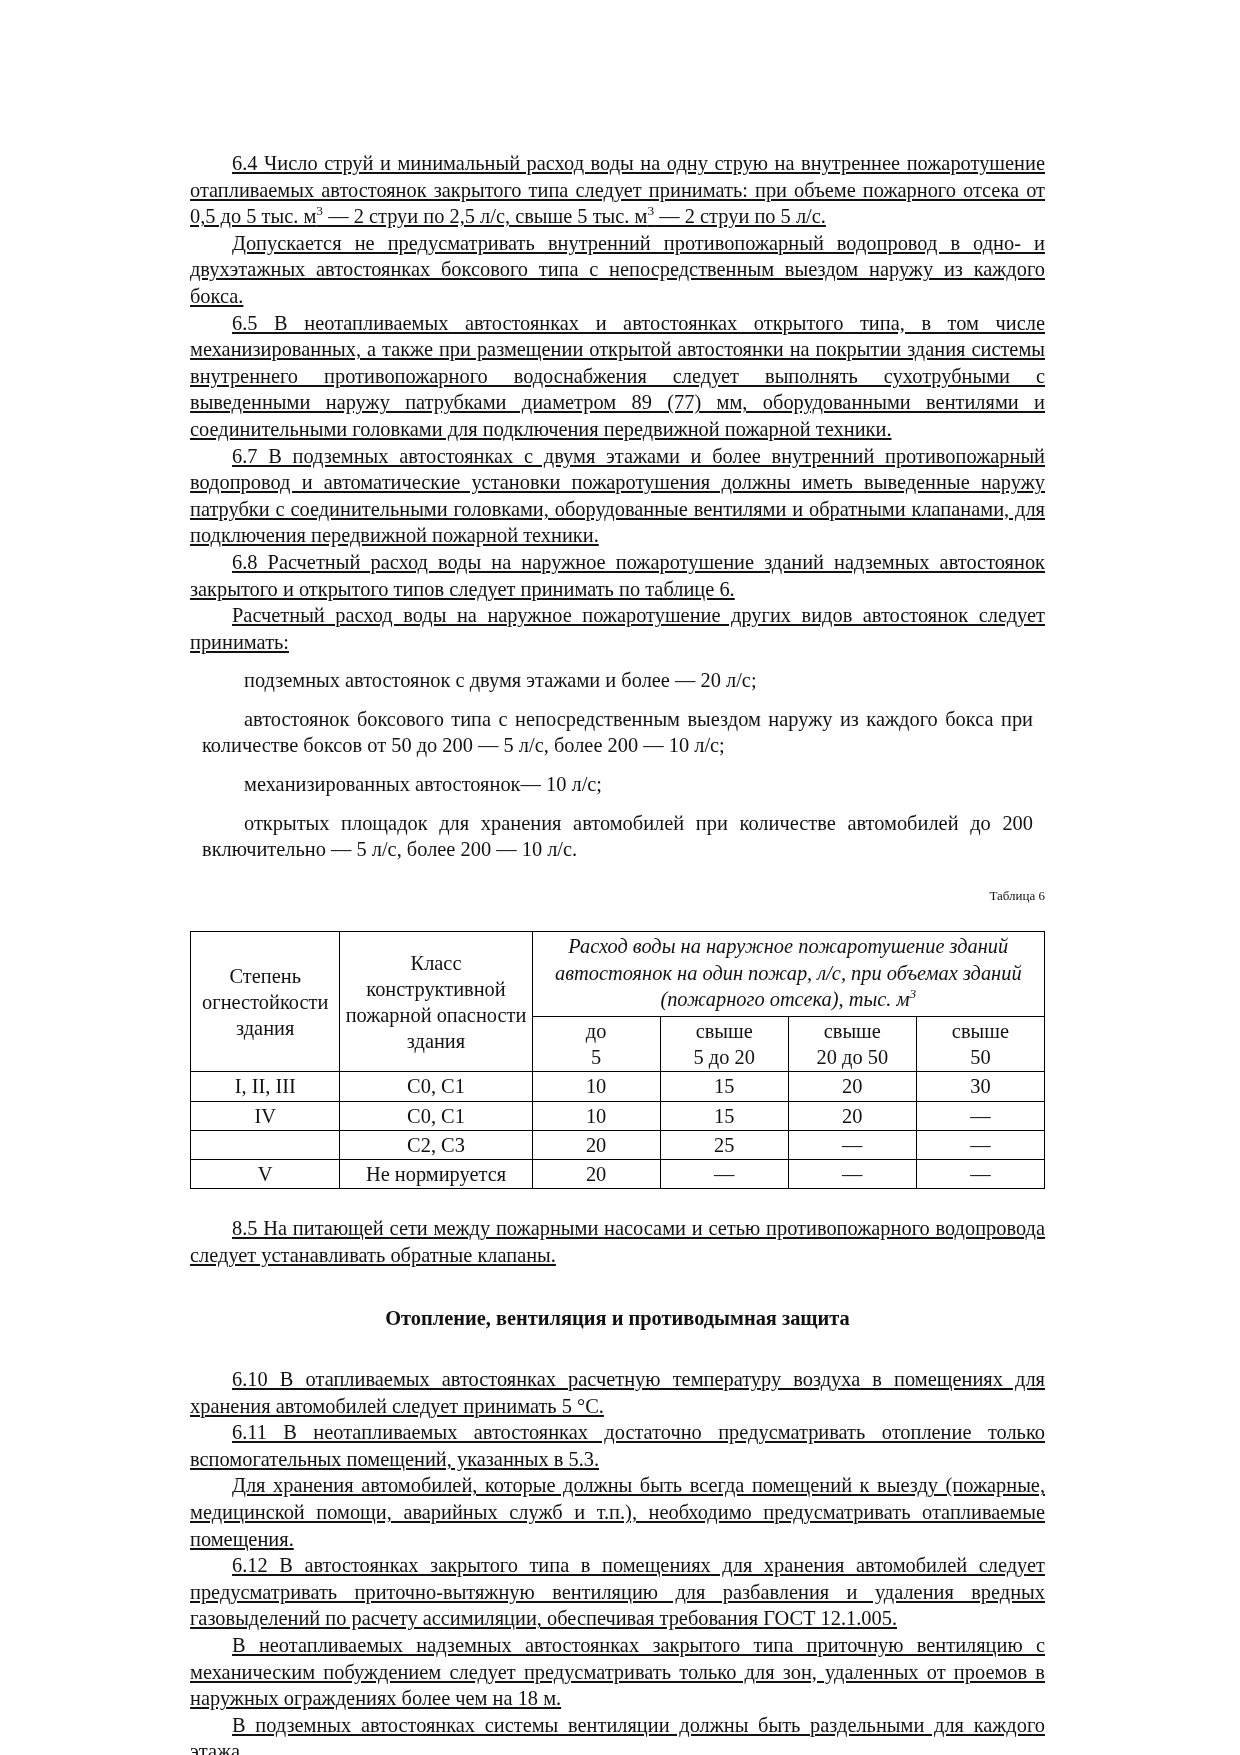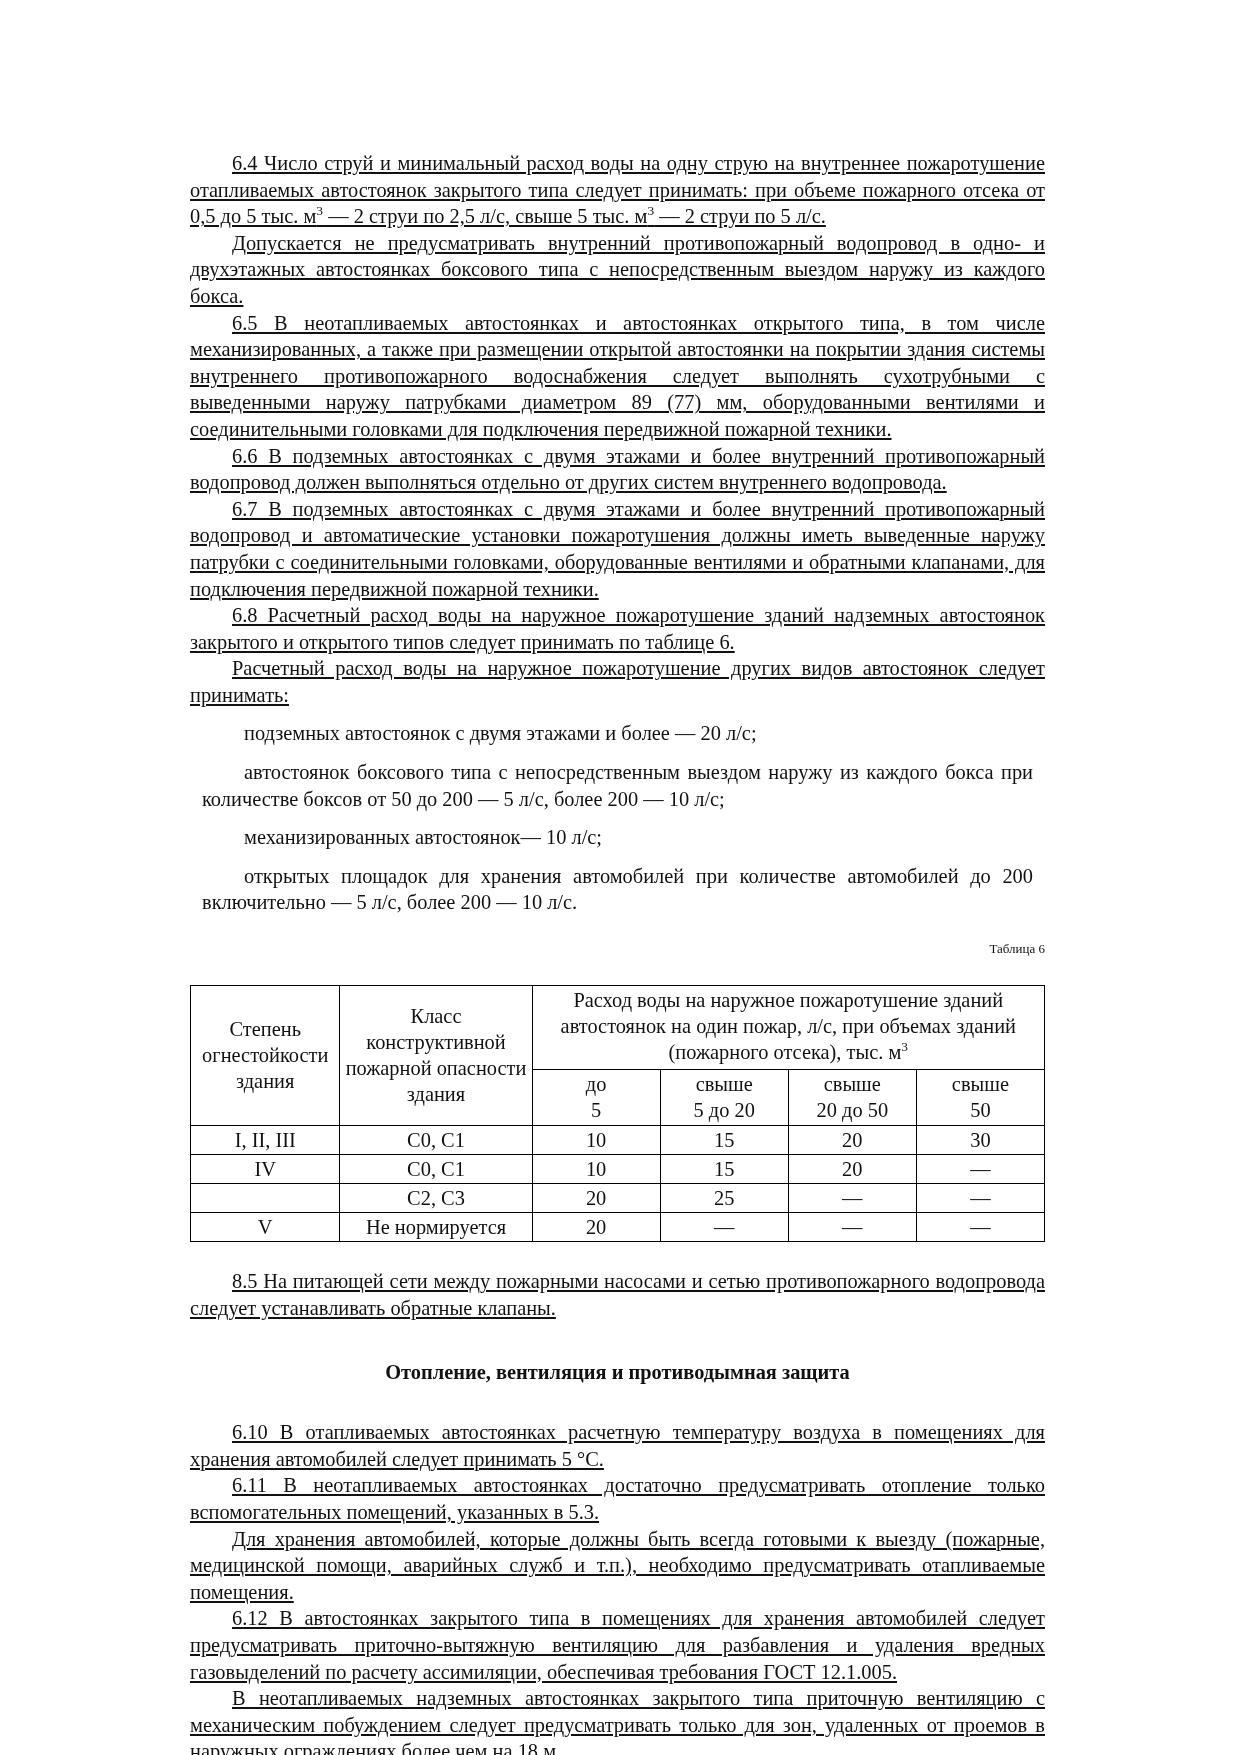--- a/index.html
+++ b/index.html
@@ -61,20 +61,21 @@
   table.t6 td, table.t6 th {
     border: 1.3px solid #000000;
     padding: 1px 4px;
     text-align: center;
     vertical-align: middle;
     font-weight: normal;
   }
   table.t6 th.grp {
     vertical-align: top;
     padding-bottom: 4px;
+    font-style: italic;
   }
   table.t6 th.stub {
     vertical-align: middle;
     line-height: 26.2px;
   }
   table.t6 td.num {
     line-height: 26.2px;
   }
   .col-a { width: 17.5%; }
   .col-b { width: 22.5%; }
@@ -98,21 +99,20 @@
 <div class="page">
 
   <div class="body-text">
 
     <p class="para"><span>6.4 Число струй и минимальный расход воды на одну струю на внутреннее пожаротушение отапливаемых автостоянок закрытого типа следует принимать: при объеме пожарного отсека от 0,5 до 5 тыс. м</span><sup>3</sup><span> — 2 струи по 2,5 л/с, свыше 5 тыс. м</span><sup>3</sup><span> — 2 струи по 5 л/с.</span></p>
 
     <p class="para">Допускается не предусматривать внутренний противопожарный водопровод в одно- и двухэтажных автостоянках боксового типа с непосредственным выездом наружу из каждого бокса.</p>
 
     <p class="para">6.5 В неотапливаемых автостоянках и автостоянках открытого типа, в том числе механизированных, а также при размещении открытой автостоянки на покрытии здания системы внутреннего противопожарного водоснабжения следует выполнять сухотрубными с выведенными наружу патрубками диаметром 89 (77) мм, оборудованными вентилями и соединительными головками для подключения передвижной пожарной техники.</p>
 
-    <p class="para">6.6 В подземных автостоянках с двумя этажами и более внутренний противопожарный водопровод должен выполняться отдельно от других систем внутреннего водопровода.</p>
 
     <p class="para">6.7 В подземных автостоянках с двумя этажами и более внутренний противопожарный водопровод и автоматические установки пожаротушения должны иметь выведенные наружу патрубки с соединительными головками, оборудованные вентилями и обратными клапанами, для подключения передвижной пожарной техники.</p>
 
     <p class="para">6.8 Расчетный расход воды на наружное пожаротушение зданий надземных автостоянок закрытого и открытого типов следует принимать по таблице 6.</p>
 
     <p class="para">Расчетный расход воды на наружное пожаротушение других видов автостоянок следует принимать:</p>
 
     <p class="listitem">подземных автостоянок с двумя этажами и более — 20 л/с;</p>
     <p class="listitem">автостоянок боксового типа с непосредственным выездом наружу из каждого бокса при количестве боксов от 50 до 200 — 5 л/с, более 200 — 10 л/с;</p>
     <p class="listitem">механизированных автостоянок— 10 л/с;</p>
@@ -205,19 +205,19 @@
     <div class="gap-after-table"></div>
 
     <p class="para">8.5 На питающей сети между пожарными насосами и сетью противопожарного водопровода следует устанавливать обратные клапаны.</p>
 
     <div class="section-heading">Отопление, вентиляция и противодымная защита</div>
 
     <div class="gap-after-heading"></div>
 
     <p class="para">6.10 В отапливаемых автостоянках расчетную температуру воздуха в помещениях для хранения автомобилей следует принимать 5 °C.</p>
     <p class="para">6.11 В неотапливаемых автостоянках достаточно предусматривать отопление только вспомогательных помещений, указанных в 5.3.</p>
-    <p class="para">Для хранения автомобилей, которые должны быть всегда готовыми к выезду (пожарные, медицинской помощи, аварийных служб и т.п.), необходимо предусматривать отапливаемые помещения.</p>
+    <p class="para">Для хранения автомобилей, которые должны быть всегда помещений к выезду (пожарные, медицинской помощи, аварийных служб и т.п.), необходимо предусматривать отапливаемые помещения.</p>
     <p class="para">6.12 В автостоянках закрытого типа в помещениях для хранения автомобилей следует предусматривать приточно-вытяжную вентиляцию для разбавления и удаления вредных газовыделений по расчету ассимиляции, обеспечивая требования ГОСТ 12.1.005.</p>
     <p class="para">В неотапливаемых надземных автостоянках закрытого типа приточную вентиляцию с механическим побуждением следует предусматривать только для зон, удаленных от проемов в наружных ограждениях более чем на 18 м.</p>
     <p class="para">В подземных автостоянках системы вентиляции должны быть раздельными для каждого этажа.</p>
 
   </div>
 </div>
 
 </body></html>

